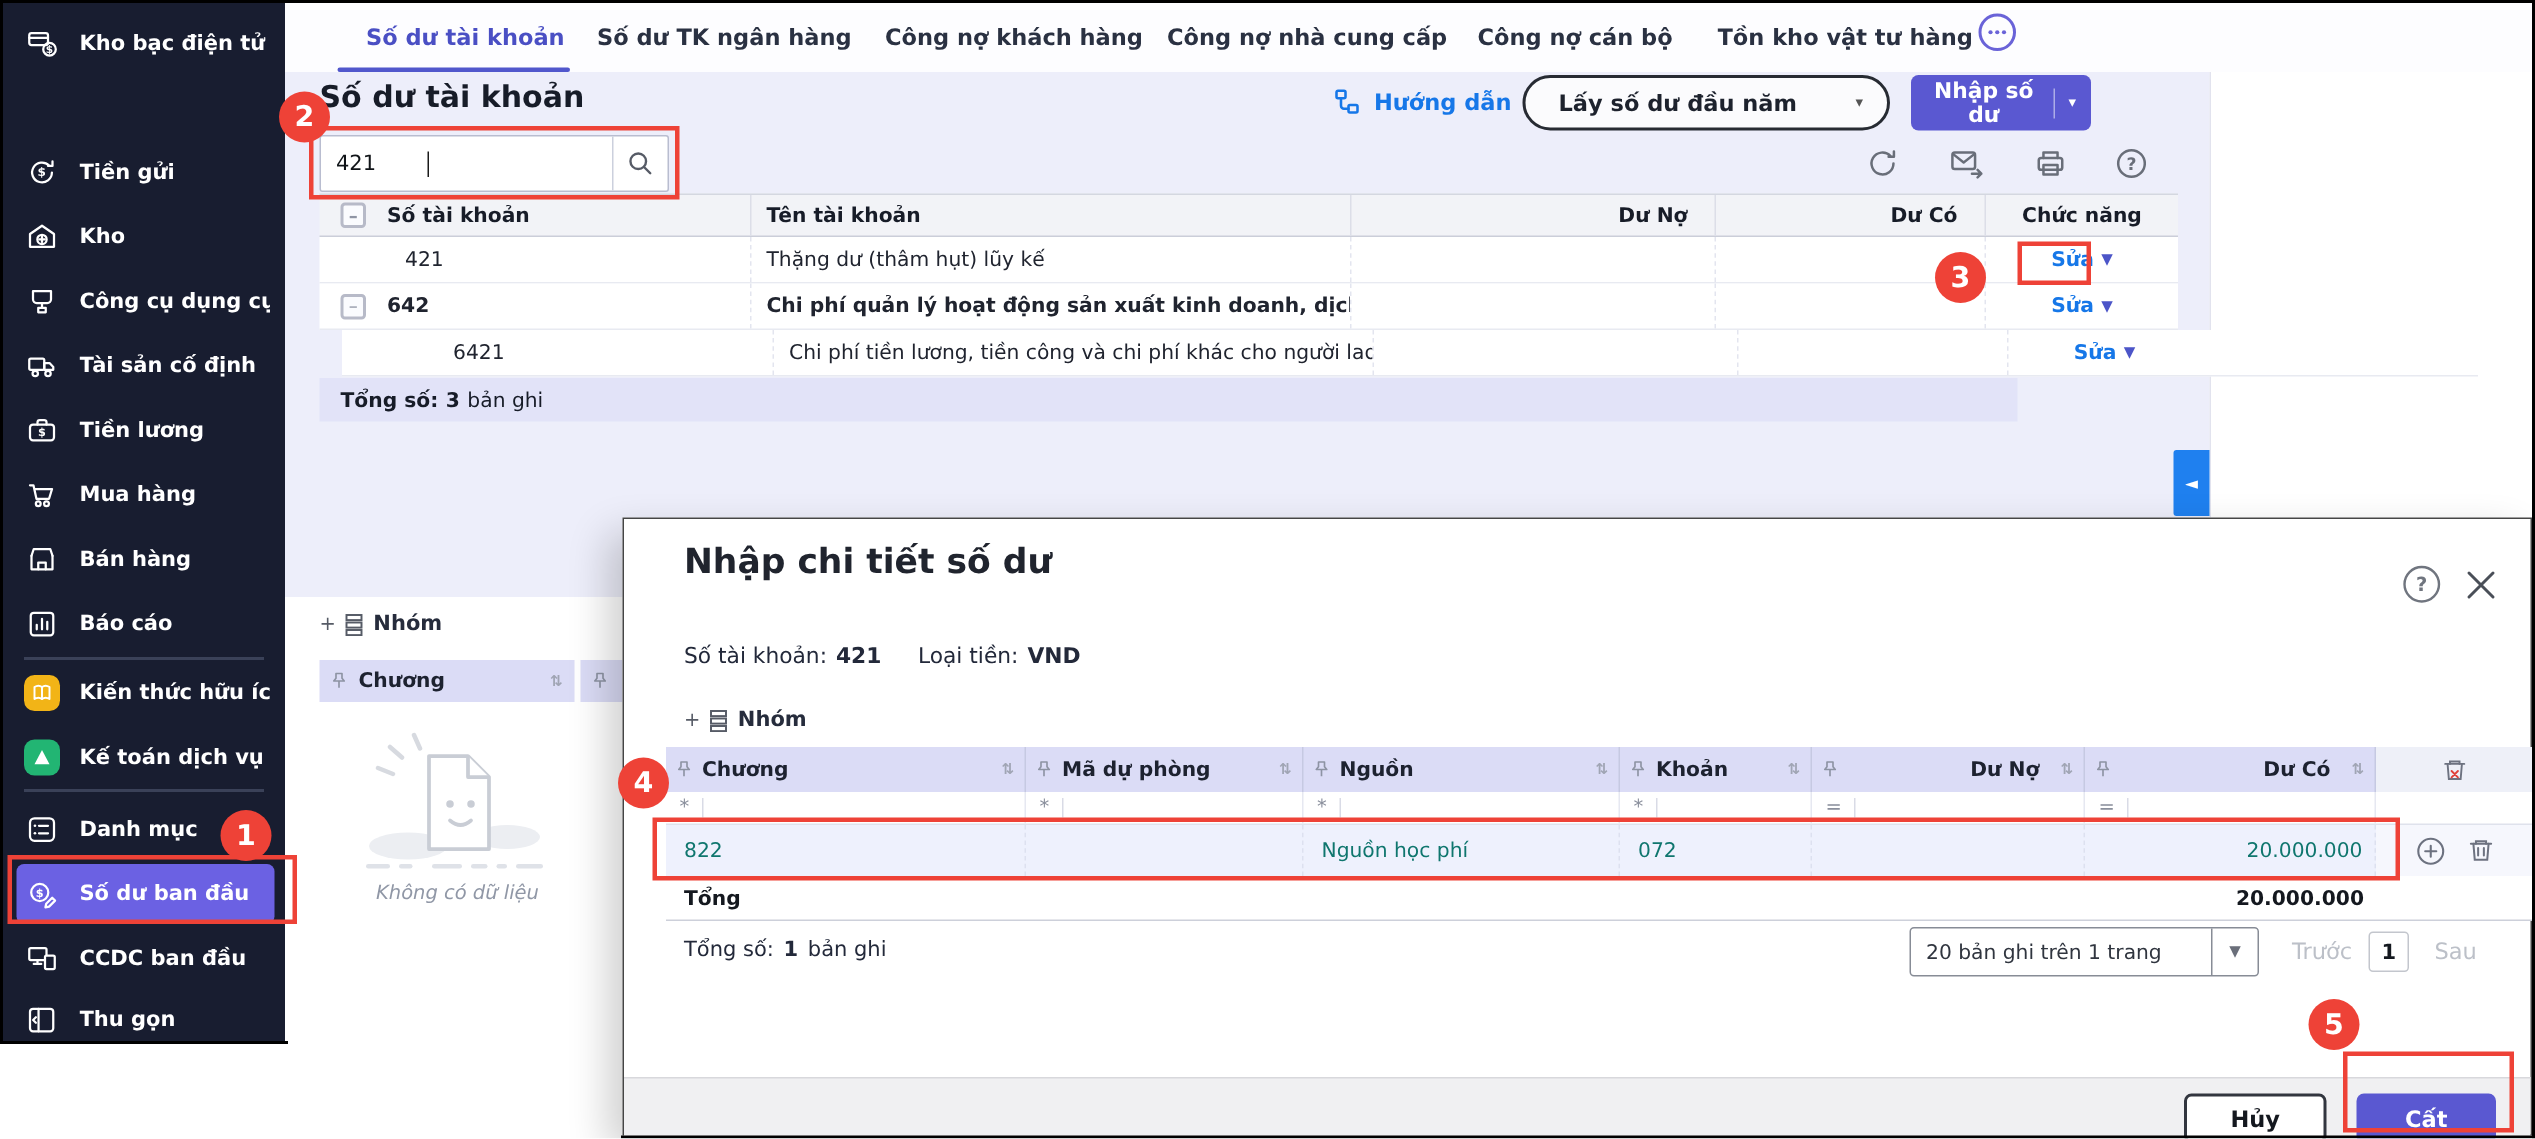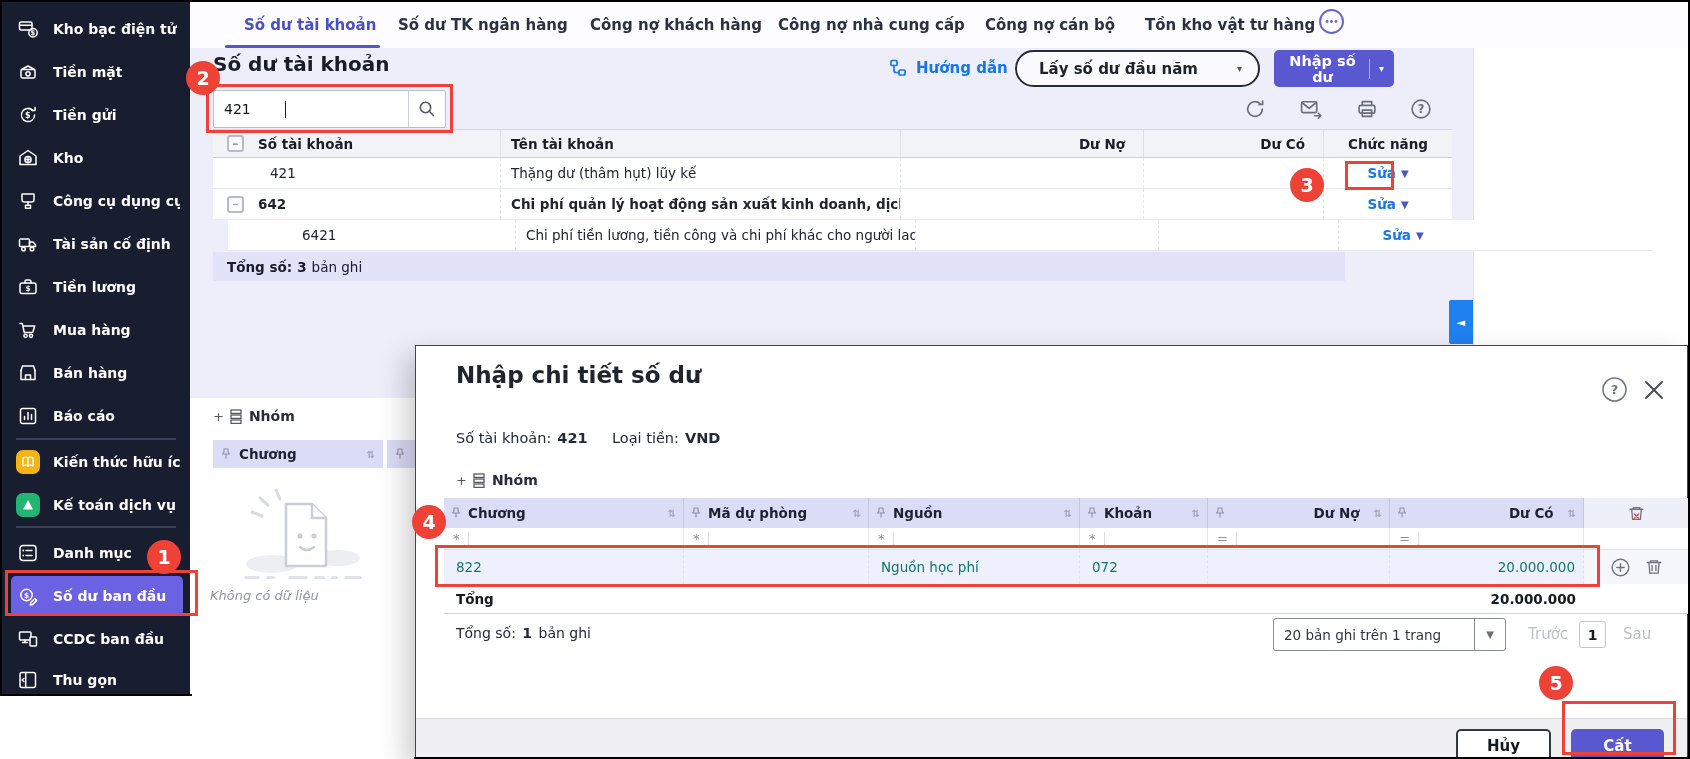--- a/index.html
+++ b/index.html
@@ -56,21 +56,21 @@
   color:#8f95a4;font-size:12px;line-height:1;cursor:pointer;flex:0 0 17px}
 .sua{color:#1677e8;font-weight:bold;cursor:pointer}
 .sua-caret{color:#4c55c8;font-size:10px;margin-left:5px;cursor:pointer}
 .t-total{background:#e2e3f8;align-items:center;padding-left:14px;color:#171c28}
 .bold{font-weight:bold}
 
 .grp-btn{display:flex;align-items:center;gap:6px;font-size:14px;font-weight:bold;color:#262c3c;cursor:pointer}
 .grp-btn .plus{color:#565b66;font-weight:normal;font-size:13px}
 .ph-cell{position:absolute;height:28px;background:#dbdcf6;display:flex;align-items:center;gap:8px;padding:0 8px;font-weight:bold;color:#1d2230}
 .sort{font-size:10px;color:#a0a5b4;margin-left:auto}
-.empty-txt{font-style:italic;color:#9097a6;font-size:13px;}
+.empty-txt{font-style:italic;color:#9097a6;font-size:13px;text-align:center}
 
 .collapse-tab{left:1449px;top:300px;width:24px;height:44px;background:#1f80ef;z-index:10;display:flex;align-items:center;justify-content:center;
   color:#fff;font-size:11px;cursor:pointer;border-radius:2px 0 0 2px}
 
 .modal{left:415px;top:345px;width:1273px;height:412px;background:#fff;border:1px solid #454545;z-index:30;
   box-shadow:-10px 10px 26px rgba(0,0,0,.2)}
 .m-title{position:absolute;left:40px;top:16px;font-size:23px;font-weight:bold;color:#20242e}
 .m-info{position:absolute;top:84px;font-size:14.5px;color:#23293a;display:flex;gap:6px}
 .m-icon{position:absolute;cursor:pointer}
 .mt{position:absolute;left:28px;top:152px;width:1244px}
@@ -120,30 +120,20 @@
       <span class="sb-ico">
           <svg width="22" height="22" viewBox="0 0 22 22" fill="none" stroke="#fff" stroke-width="1.5" stroke-linecap="round" stroke-linejoin="round">
             <rect x="2.5" y="4" width="12.5" height="8" rx="1.5"></rect>
             <path d="M2.5 7.2h12.5"></path>
             <circle cx="16" cy="14.8" r="4.2"></circle>
             <text x="16" y="17.2" font-size="7" text-anchor="middle" fill="#fff" stroke="none" font-weight="bold">$</text>
           </svg>
         </span>
       <span class="lbl">Kho bạc điện tử</span>
     </div>
-    <div class="sb-item" style="top:49px">
-      <span class="sb-ico">
-          <svg width="22" height="22" viewBox="0 0 22 22" fill="none" stroke="#fff" stroke-width="1.5" stroke-linecap="round" stroke-linejoin="round">
-            <path d="M4.5 8.5L11 5l6.5 3.5"></path>
-            <rect x="4" y="8.5" width="14" height="8.5" rx="1.5"></rect>
-            <circle cx="11" cy="12.8" r="2.1"></circle>
-          </svg>
-        </span>
-      <span class="lbl">Tiền mặt</span>
-    </div>
     <div class="sb-item" style="top:92px">
       <span class="sb-ico">
           <svg width="22" height="22" viewBox="0 0 22 22" fill="none" stroke="#fff" stroke-width="1.5" stroke-linecap="round" stroke-linejoin="round">
             <path d="M17.6 11a6.6 6.6 0 1 1-1.9-4.65"></path>
             <path d="M18 3.6v3h-3"></path>
             <text x="10.8" y="13.6" font-size="8" text-anchor="middle" fill="#fff" stroke="none" font-weight="bold">$</text>
           </svg>
         </span>
       <span class="lbl">Tiền gửi</span>
     </div>

